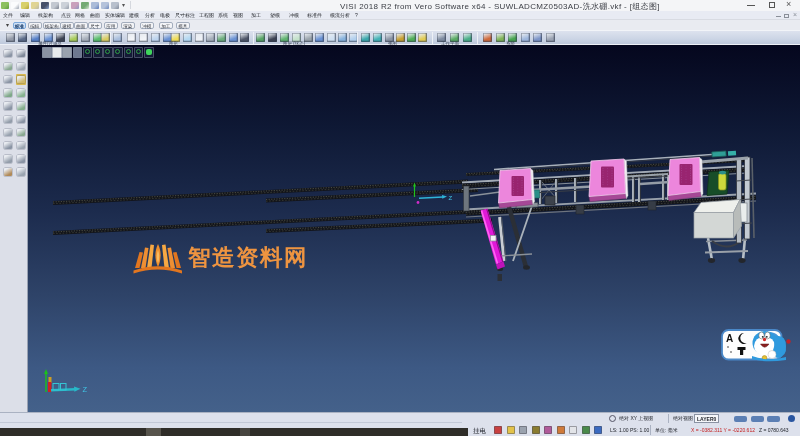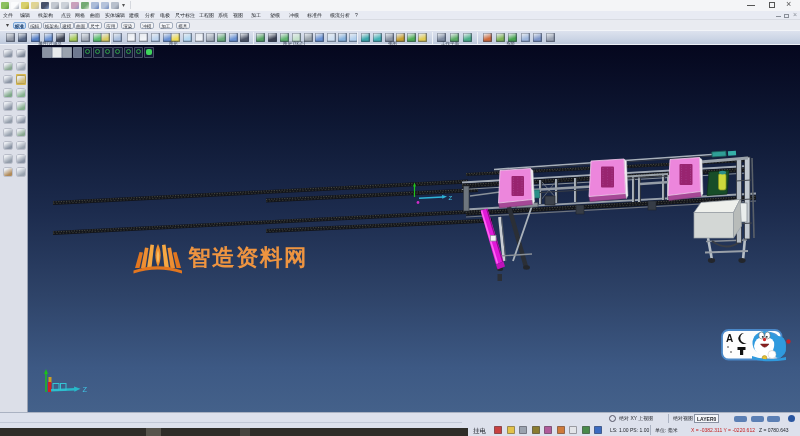--- a/index.html
+++ b/index.html
@@ -28,20 +28,21 @@
 <div class="ico" style="left:41px;top:1.5px;width:7.5px;height:7.5px;background:linear-gradient(135deg,#46506a 55%,#8aa2cc)"></div>
 <div class="ico" style="left:51px;top:1.5px;width:7.5px;height:7.5px;background:linear-gradient(135deg,#c3c8d0 55%,#787f8c)"></div>
 <div class="ico" style="left:61px;top:1.5px;width:7.5px;height:7.5px;background:linear-gradient(135deg,#ccd1d8 55%,#9199a6)"></div>
 <div class="ico" style="left:71px;top:1.5px;width:7.5px;height:7.5px;background:linear-gradient(135deg,#c9a0bc 55%,#8a93c0)"></div>
 <div class="ico" style="left:81px;top:1.5px;width:7.5px;height:7.5px;background:linear-gradient(135deg,#74aa74 55%,#d4e4d4)"></div>
 <div class="ico" style="left:91px;top:1.5px;width:7.5px;height:7.5px;background:linear-gradient(135deg,#aabbd8 55%,#5878b8)"></div>
 <div class="ico" style="left:101px;top:1.5px;width:7.5px;height:7.5px;background:linear-gradient(135deg,#b4c2da 55%,#6a85ba)"></div>
 <div class="ico" style="left:111px;top:1.5px;width:7.5px;height:7.5px;background:linear-gradient(135deg,#b8c0cc 55%,#7e8898)"></div>
 <div class="abs" style="left:122px;top:3px;width:4px;height:4px;color:#555;font-size:6px;line-height:4px">▾</div>
 <div class="abs" style="left:130px;top:1px;width:1px;height:8px;background:#d5d8de"></div>
+<div class="abs" style="left:330px;top:1px;width:340px;font-size:8px;letter-spacing:0.35px;color:#3a3d44;text-align:center;white-space:nowrap">VISI 2018 R2 from Vero Software x64 - SUWLADCMZ0503AD-洗水硼.vkf - [组态图]</div>
 <div class="abs" style="left:747px;top:4.5px;width:8px;height:1.3px;background:#555"></div>
 <div class="abs" style="left:769px;top:2px;width:5.5px;height:5.5px;border:1.2px solid #555"></div>
 <div class="abs" style="left:786px;top:0px;font-size:9px;color:#555;line-height:9px">×</div>
 </div>
 <div id="menubar" class="abs">
 <div class="mi" style="left:3px">文件</div>
 <div class="mi" style="left:20px">编辑</div>
 <div class="mi" style="left:38px">线架构</div>
 <div class="mi" style="left:61px">点云</div>
 <div class="mi" style="left:75px">网格</div>

